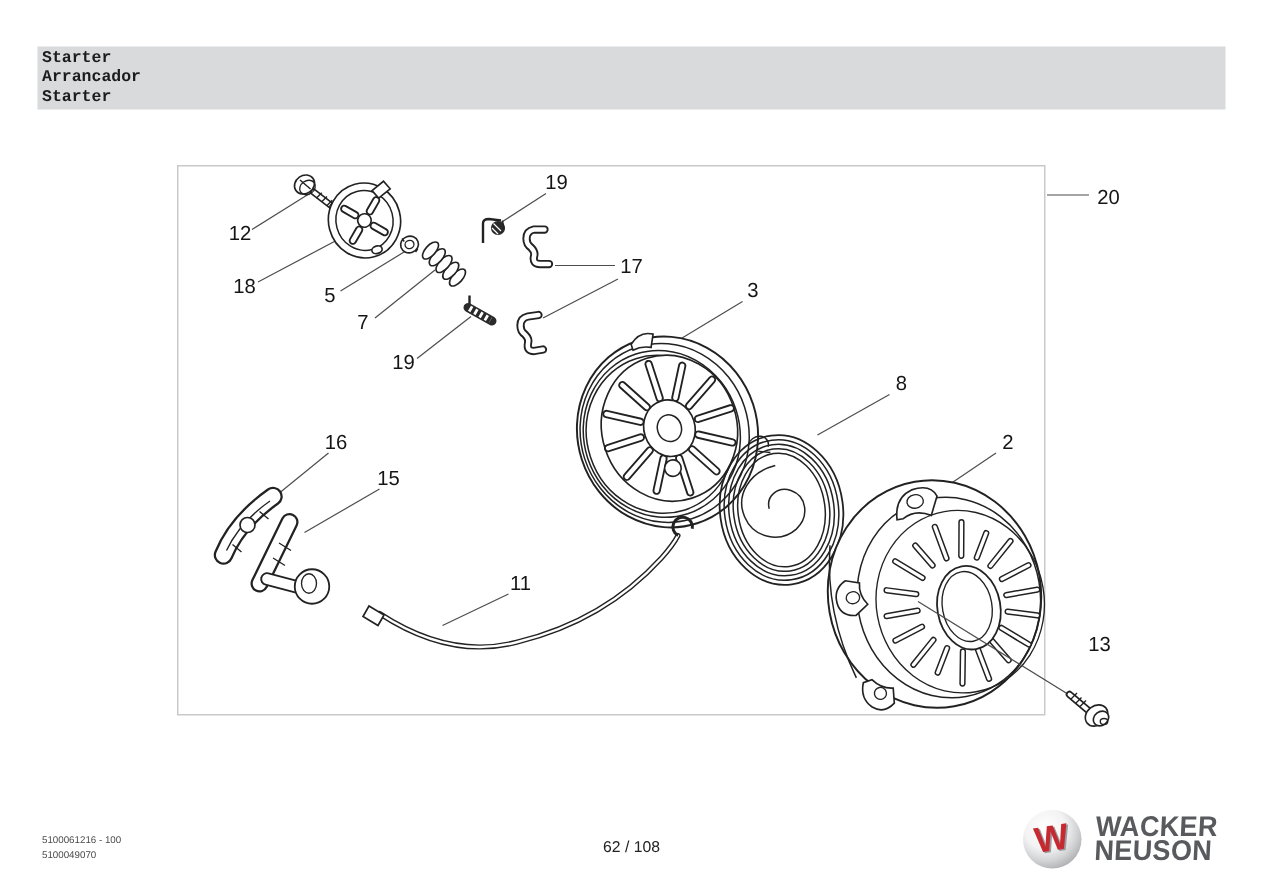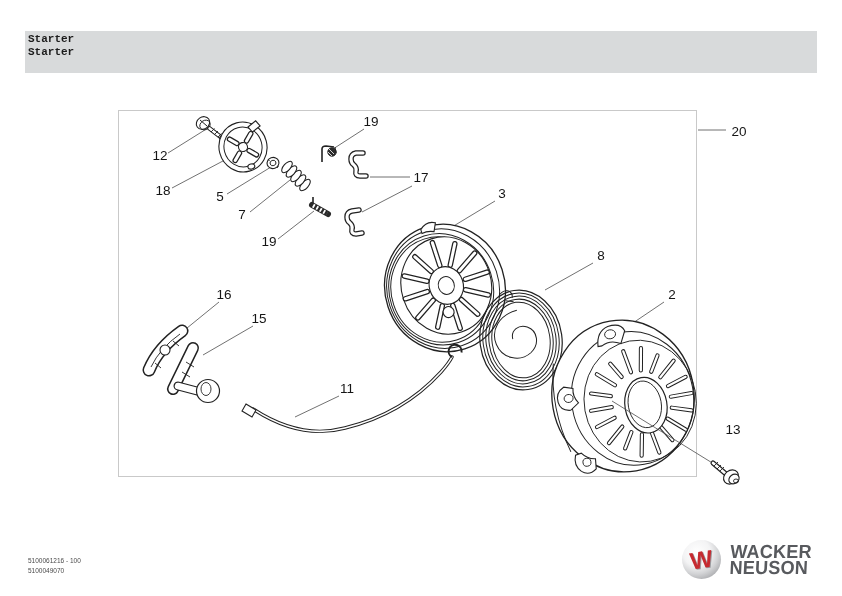--- a/index.html
+++ b/index.html
@@ -41,20 +41,21 @@
   .brand-word{margin-left:9px;font-weight:bold;font-size:19px;line-height:16px;color:#585a5e;
     letter-spacing:.2px;transform:scaleX(.95) skewX(-3deg);transform-origin:left center;}
 </style>
 </head>
 <body>
 
 <div class="page">
 
   <div class="header-bar">
     <div class="hline">Starter</div>
+    <div class="hline">Arrancador</div>
     <div class="hline">Starter</div>
   </div>
 
   <svg class="diagram" width="842" height="596" viewBox="0 0 842 596">
 
     <rect class="dbox" x="118.5" y="110.5" width="578" height="366"></rect>
 
     <g>
       <line class="leader" x1="168" y1="153" x2="208" y2="128"></line>
       <line class="leader" x1="172" y1="188" x2="238" y2="153"></line>
@@ -225,20 +226,21 @@
       <text class="callout" x="733" y="434">13</text>
       <text class="callout" x="739" y="136">20</text>
     </g>
   </svg>
 
   <div class="doc-numbers">
     <div>5100061216 - 100</div>
     <div>5100049070</div>
   </div>
 
+  <div class="page-indicator">62 / 108</div>
 
   <div class="brand">
     <div class="brand-mark">
       <span class="w">W</span>
     </div>
     <div class="brand-word">
       <div>WACKER</div>
       <div>NEUSON</div>
     </div>
   </div>

